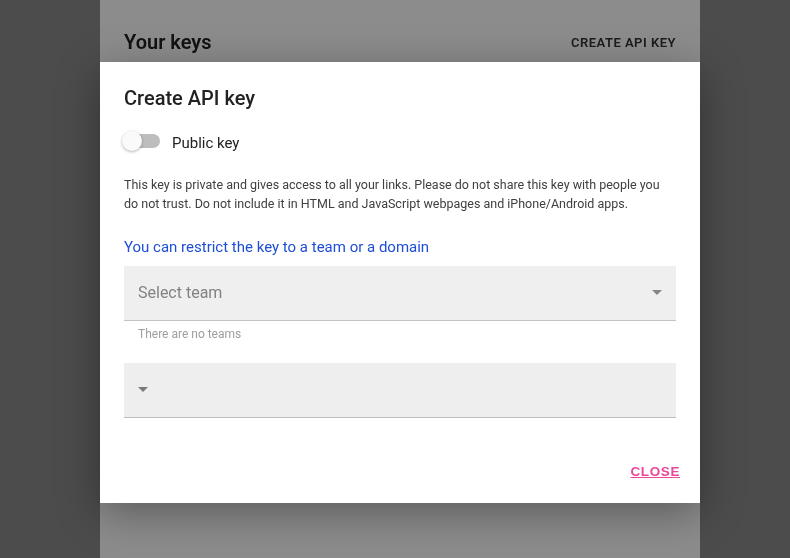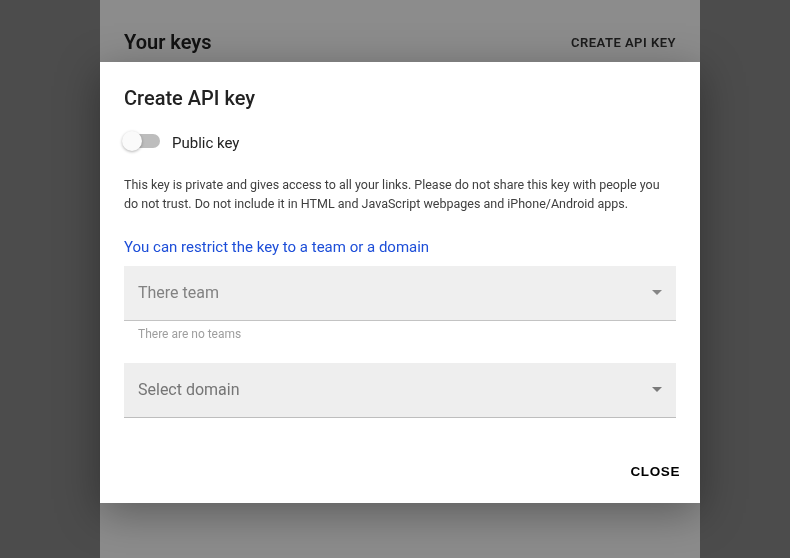--- a/index.html
+++ b/index.html
@@ -142,23 +142,24 @@
       justify-content: flex-end;
       gap: 24px;
       padding: 30px 16px 18px 24px;
     }
     .dialog-btn {
       background: none;
       border: none;
       font-size: 13.5px;
       font-weight: 600;
       letter-spacing: 0.6px;
-      color: #000000;
+      color: #ec4899;
       cursor: pointer;
       padding: 6px 4px;
+      text-decoration: underline;
     }
   </style>
 </head>
 <body>
 
 <div class="page-background">
   <div class="page-header">
     <div class="page-title">Your keys</div>
     <div class="create-api-key-link">CREATE API KEY</div>
   </div>
@@ -175,27 +176,26 @@
         <div class="toggle-knob"></div>
       </div>
       <div class="toggle-label">Public key</div>
     </div>
 
     <div class="description">This key is private and gives access to all your links. Please do not share this key with people you do not trust. Do not include it in HTML and JavaScript webpages and iPhone/Android apps.</div>
 
     <div class="section-label">You can restrict the key to a team or a domain</div>
 
     <div class="select select-disabled">
-      <span class="select-text">There team</span>
+      <span class="select-text">Select team</span>
       <span class="select-caret"></span>
     </div>
     <div class="select-helper">There are no teams</div>
 
     <div class="select">
-      <span class="select-text">Select domain</span>
       <span class="select-caret"></span>
     </div>
   </div>
 
   <div class="dialog-actions">
     <button class="dialog-btn">CLOSE</button>
   </div>
 </div>
 
 </body></html>

